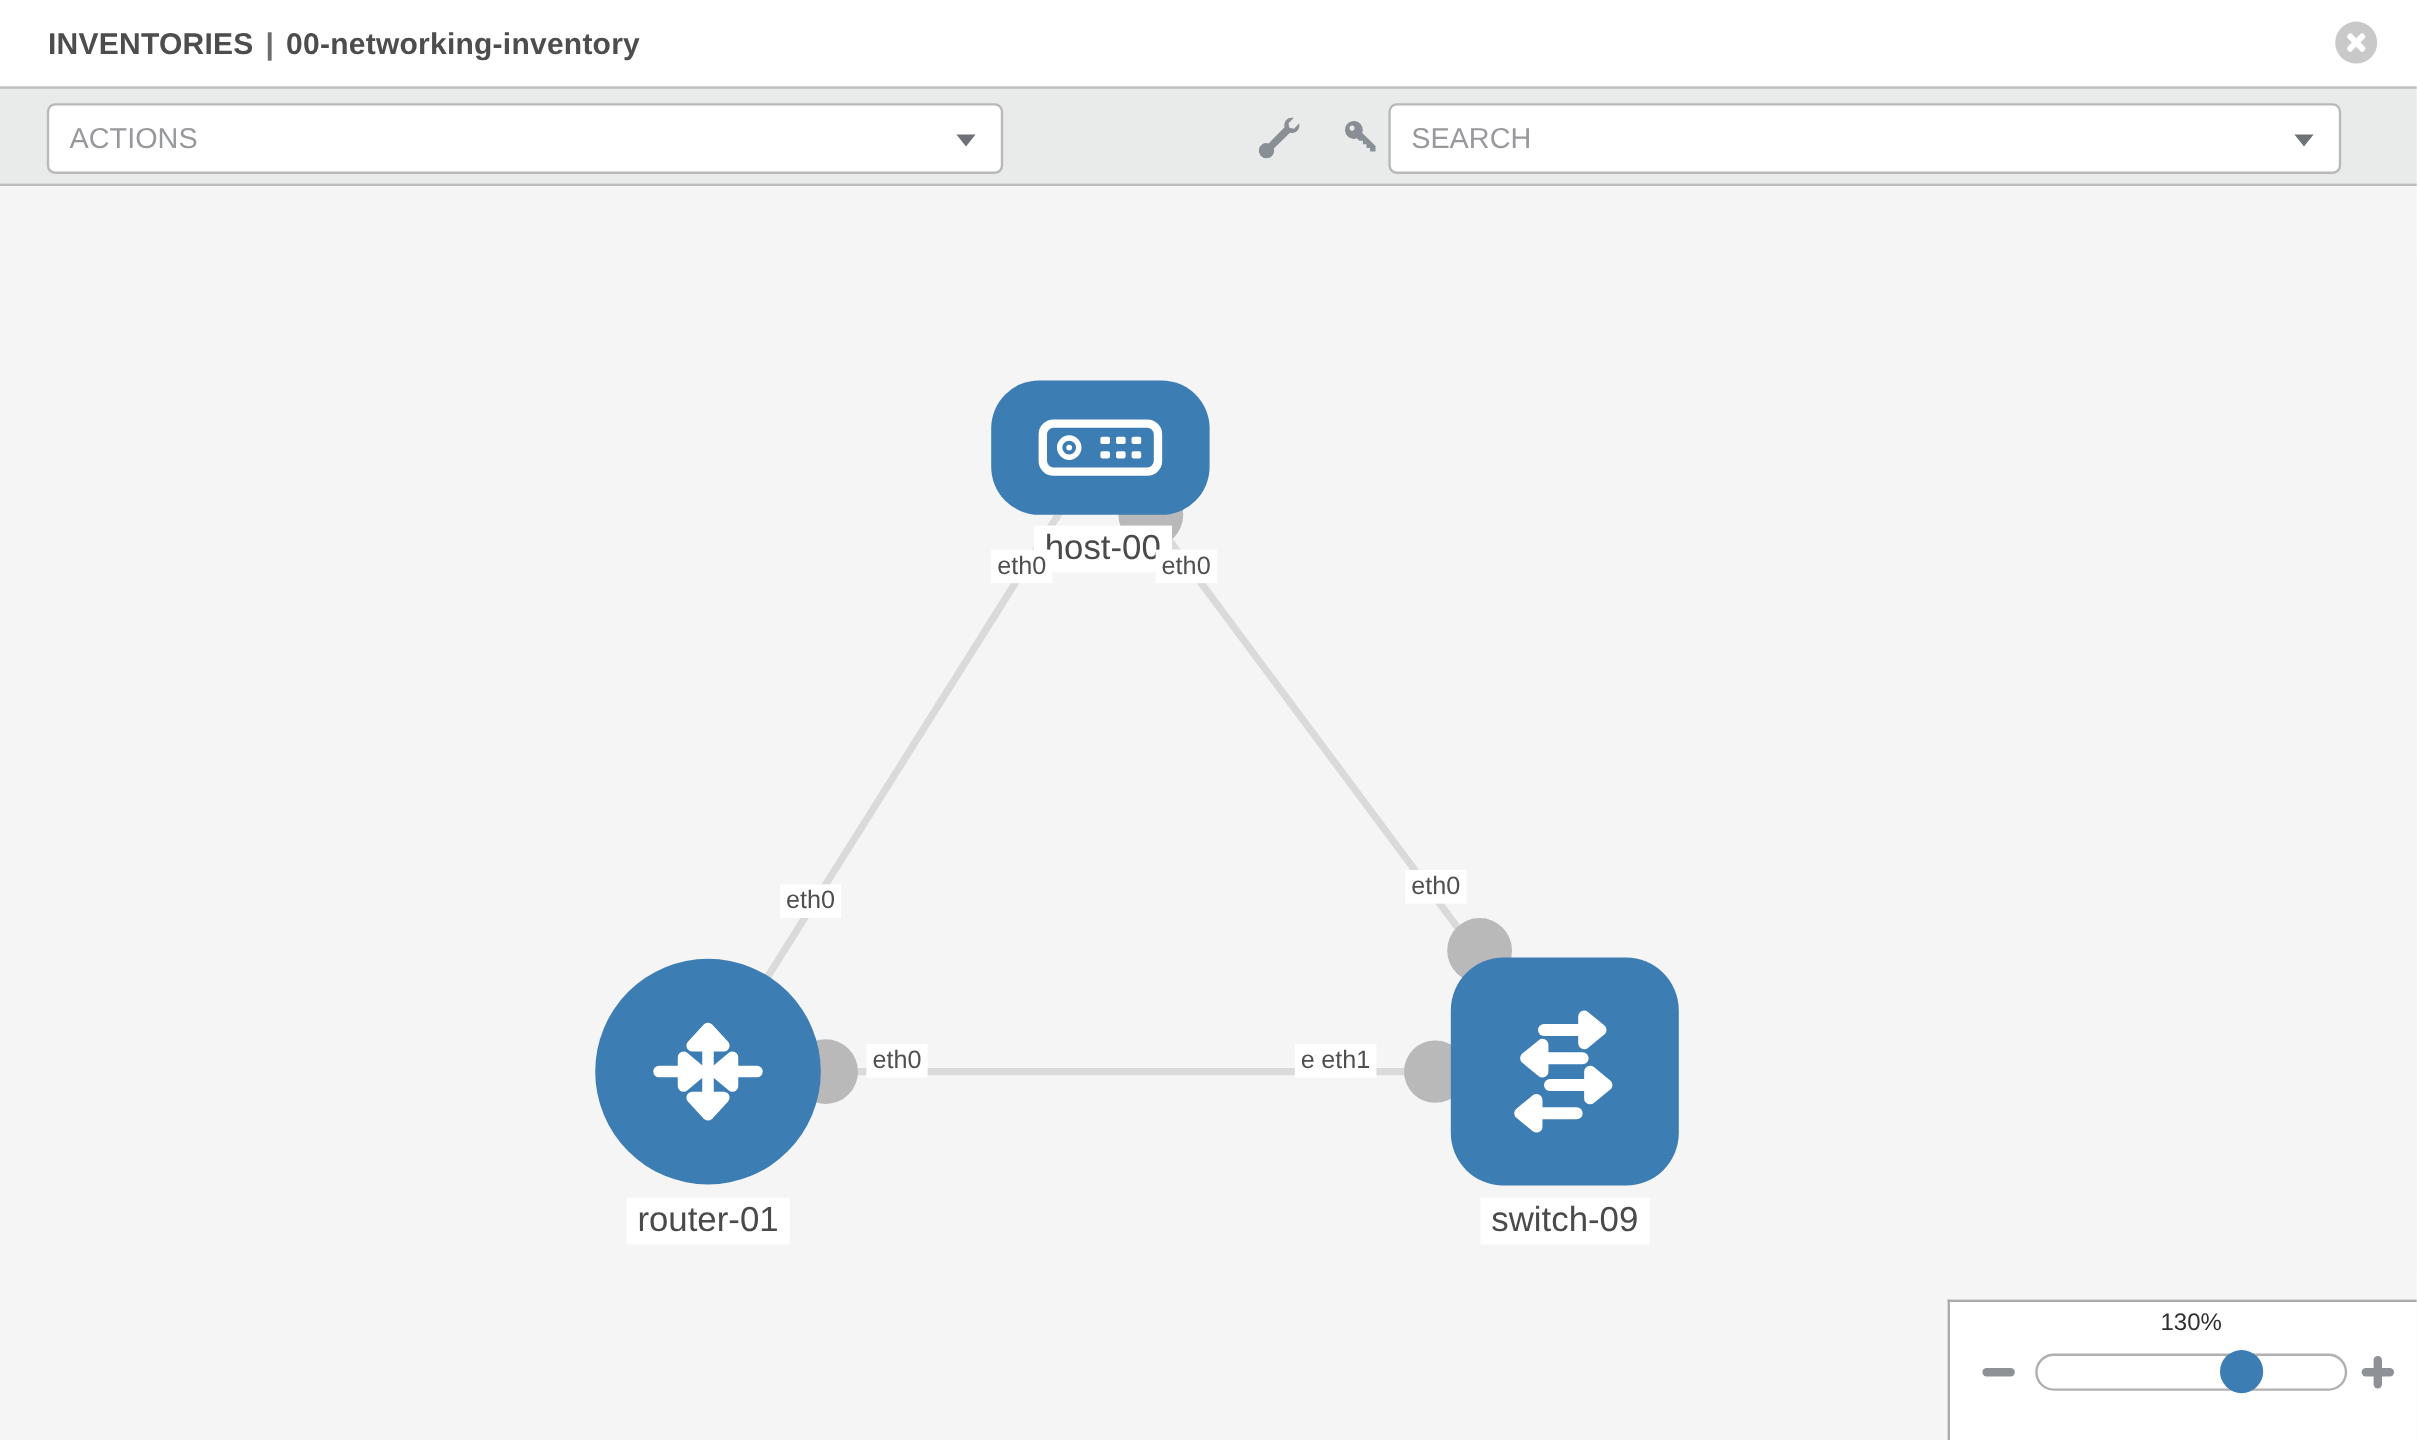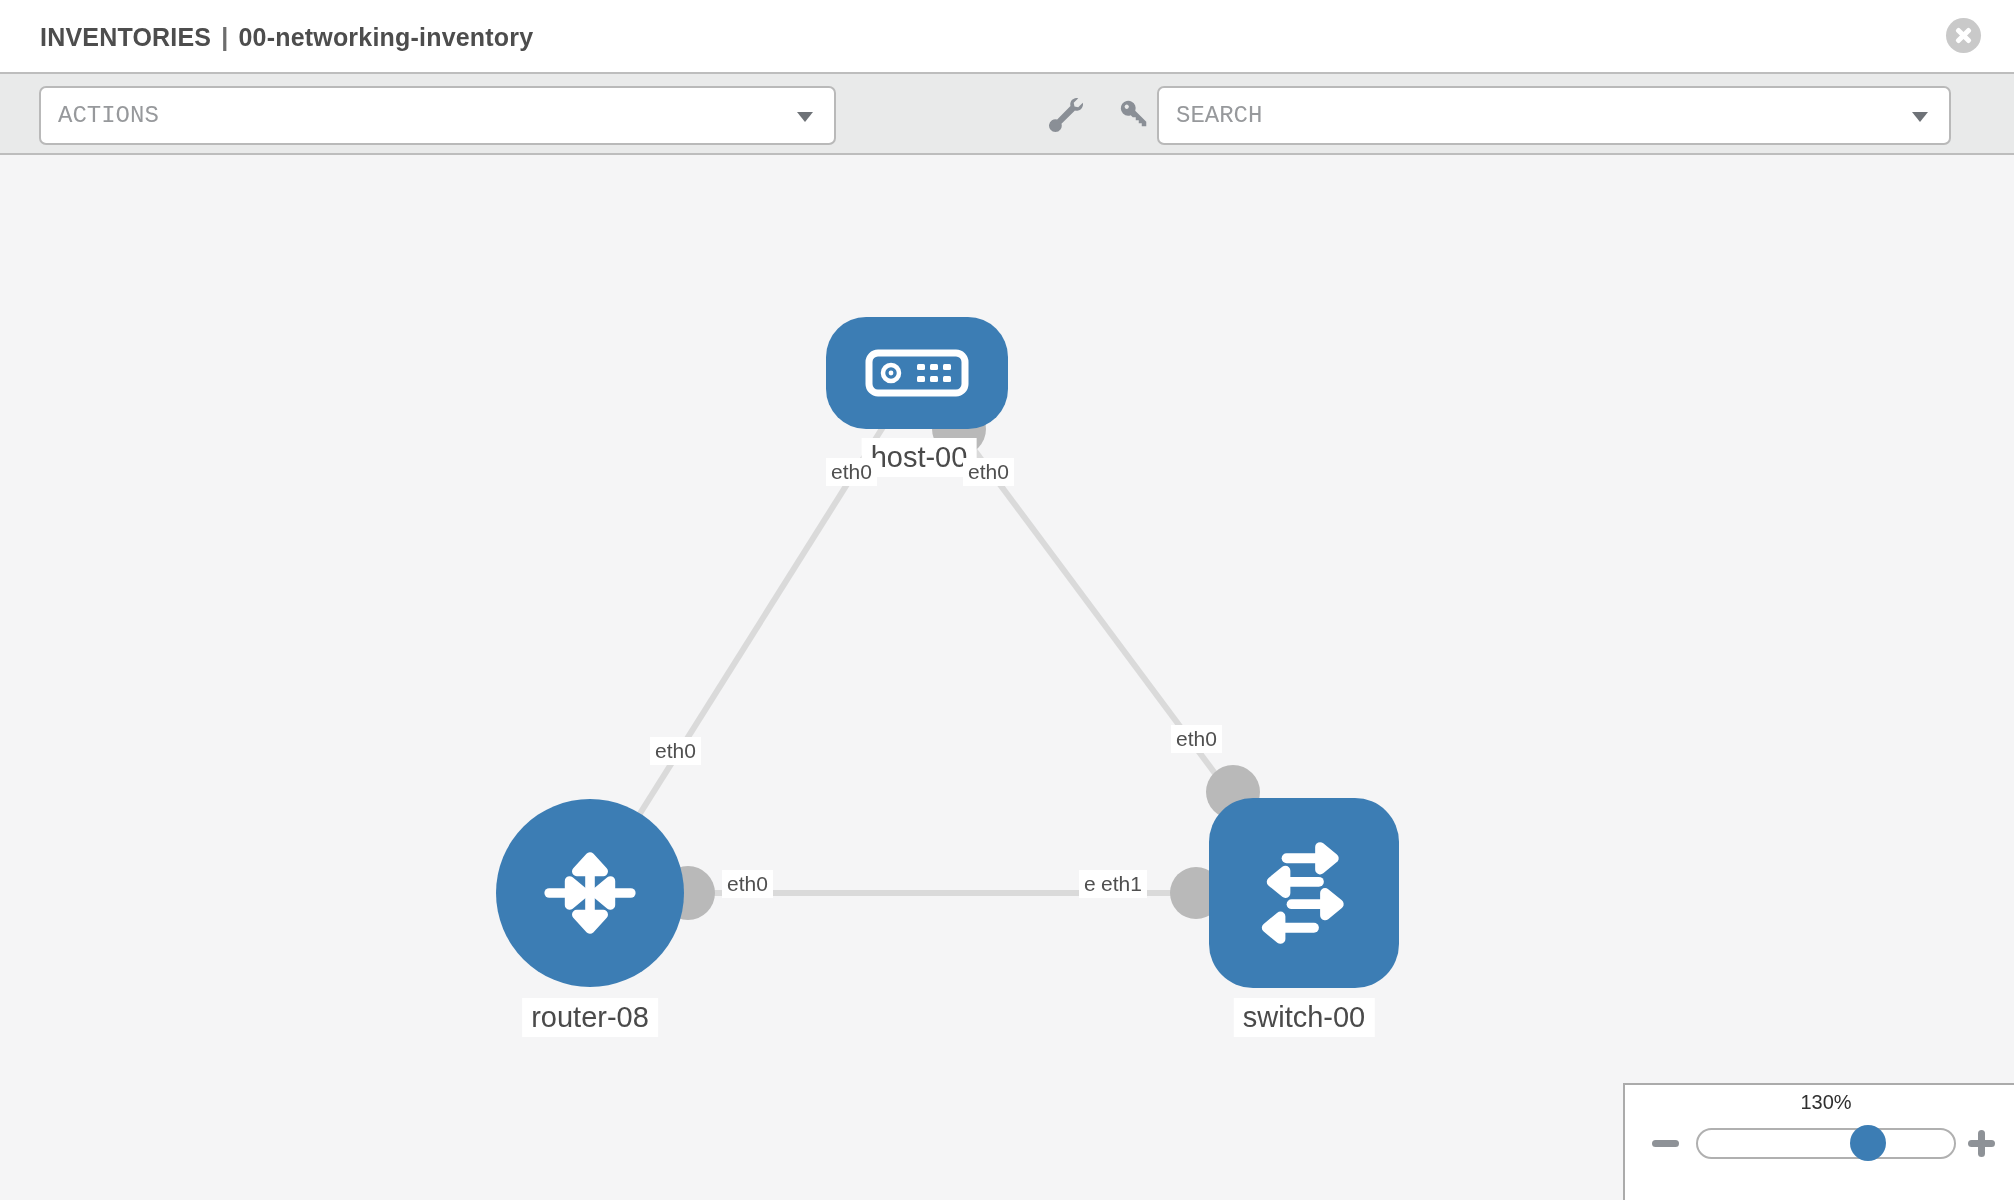--- a/index.html
+++ b/index.html
@@ -16,21 +16,21 @@
                border-radius:50%; background:#c9c9c9; cursor:pointer; }
   .close-btn i { position:absolute; left:8px; top:15px; width:19px; height:5px;
                  background:#fff; border-radius:2px; }
   .close-btn i.a { transform:rotate(45deg); }
   .close-btn i.b { transform:rotate(-45deg); }
 
   
   .tbar { position:absolute; left:0; top:72px; width:100%; height:83px;
           background:#e9eaea; border-top:2px solid #bdbdbd; border-bottom:2px solid #bdbdbd; }
   .select { position:absolute; top:12px; height:59px; background:#fff;
-            border:2px solid #b9b9b9; border-radius:7px; cursor:pointer;font-family:Liberation Mono, monospace; }
+            border:2px solid #b9b9b9; border-radius:7px; cursor:pointer; }
   .select .ph { display:block; line-height:55px; padding-left:17px;
                 font-size:24px; color:#97999c; }
   .caret { position:absolute; right:21px; top:24px; width:0; height:0;
            border-left:8px solid transparent; border-right:8px solid transparent;
            border-top:10px solid #6e7277; }
   .sel-actions { left:39px;  width:797px; }
   .sel-search  { left:1157px; width:794px; }
   .tool-btn { position:absolute; top:24px; width:36px; height:36px; cursor:pointer; }
   .tool-btn svg { display:block; }
 
@@ -163,22 +163,22 @@
           <path d="M35 32 L24 41 L35 50 Z"></path>
           <line x1="40" y1="59" x2="74" y2="59"></line>
           <path d="M67 50 L78 59 L67 68 Z"></path>
           <line x1="58" y1="78" x2="24" y2="78"></line>
           <path d="M31 69 L20 78 L31 87 Z"></path>
         </g>
       </svg>
     </div>
 
     <div class="node-label" style="left:919px; top:283px;">host-00</div>
-    <div class="node-label" style="left:590px; top:843px;">router-08</div>
-    <div class="node-label" style="left:1304px; top:843px;">switch-00</div>
+    <div class="node-label" style="left:590px; top:843px;">router-01</div>
+    <div class="node-label" style="left:1304px; top:843px;">switch-09</div>
 
     <div class="if-label" style="left:826px;  top:303px;">eth0</div>
     <div class="if-label" style="left:963px;  top:303px;">eth0</div>
     <div class="if-label" style="left:650px;  top:582px;">eth0</div>
     <div class="if-label" style="left:1171px; top:570px;">eth0</div>
     <div class="if-label" style="left:722px;  top:715px;">eth0</div>
     <div class="if-label" style="left:1079px; top:715px;">eth0</div>
     <div class="if-label" style="left:1096px; top:715px;">eth1</div>
 
     <div class="zoom-panel">

